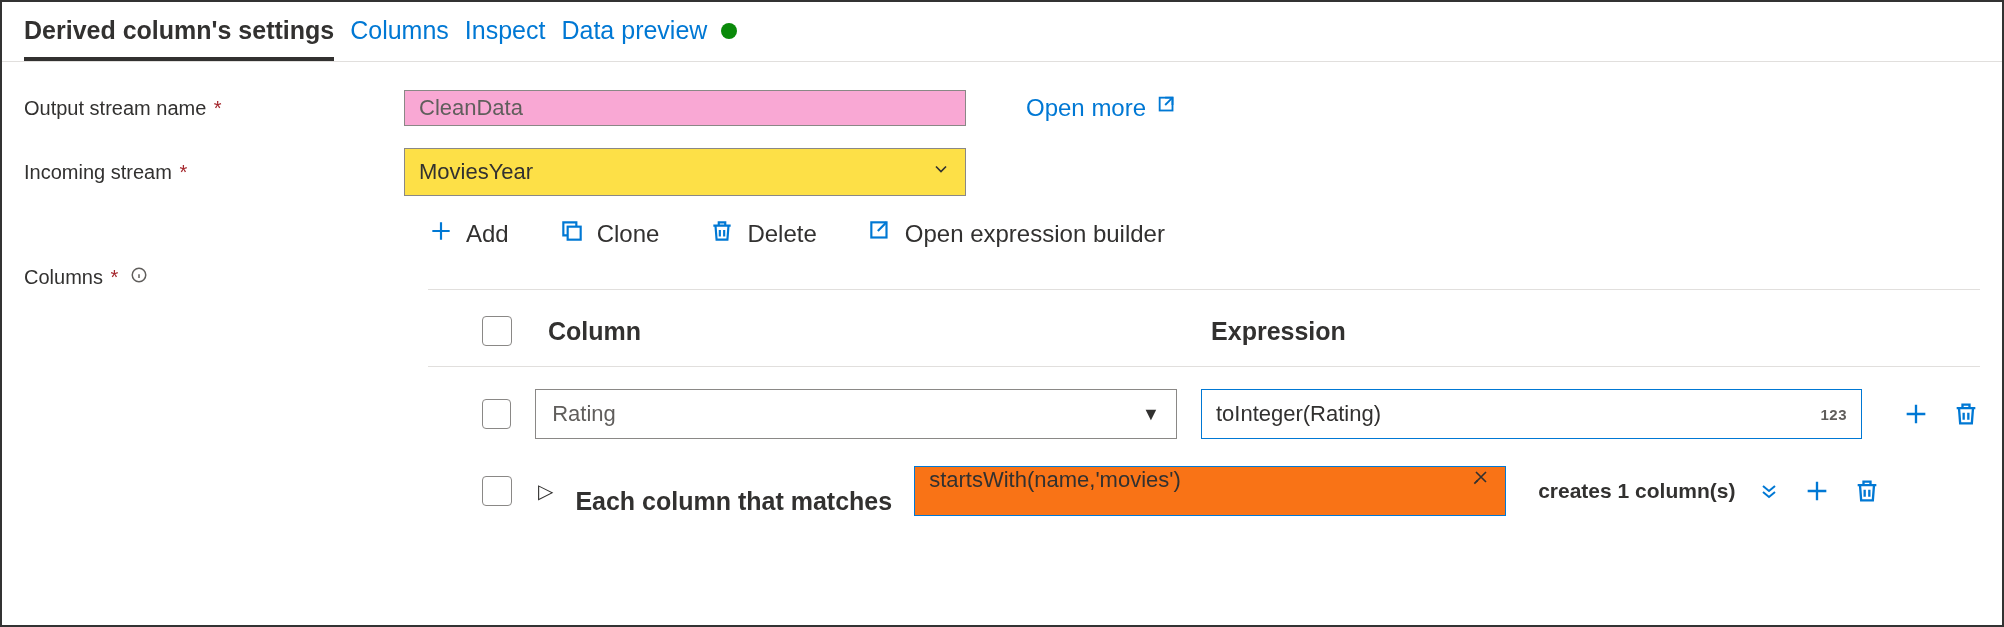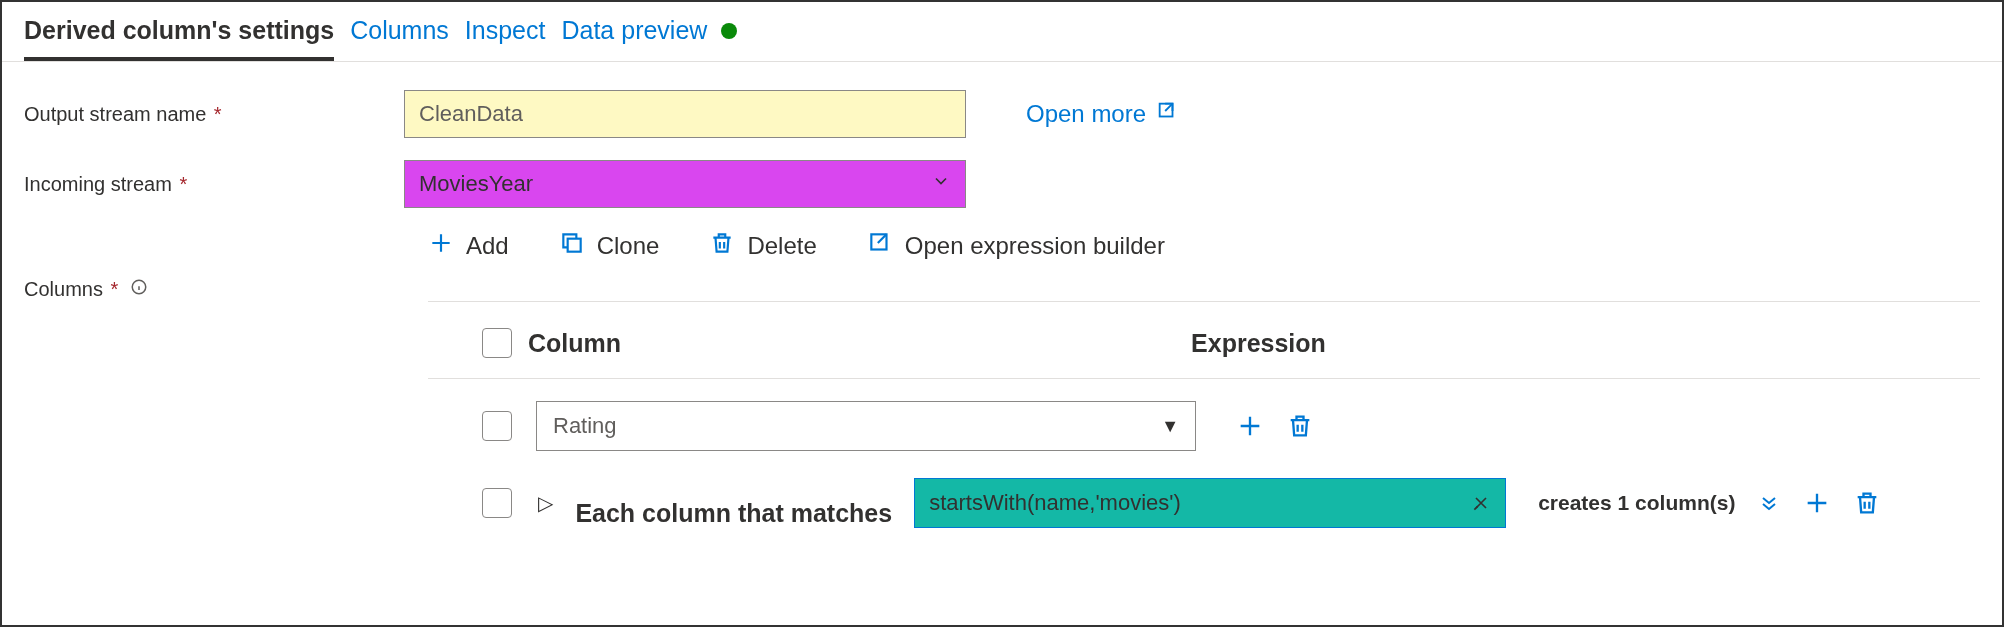--- a/index.html
+++ b/index.html
@@ -45,38 +45,38 @@
   .label-col {
     width: 380px;
     font-size: 20px;
     color: #323130;
   }
   .req-star { color: #a4262c; margin-left: 2px; }
   .info-icon { color: #605e5c; margin-left: 6px; font-size: 18px; display: inline-flex; }
 
   .text-input {
     width: 562px;
-    height: 48px;
+    height: 36px;
     border: 1px solid #8a8886;
     padding: 9px 14px;
     font-size: 22px;
     color: #605e5c;
-    background: #fef9c3;
+    background: #f9a8d4;
   }
   .select-wrap {
     width: 562px;
     height: 48px;
     border: 1px solid #8a8886;
     display: flex;
     align-items: center;
     justify-content: space-between;
     padding: 0 14px;
     font-size: 22px;
     color: #323130;
-    background: #d946ef;
+    background: #fde047;
     cursor: pointer;
   }
   .chev-down svg { width: 20px; height: 20px; }
 
   .learn-more {
     color: #0078d4;
     font-size: 24px;
     margin-left: 60px;
     display: inline-flex;
     align-items: center;
@@ -118,21 +118,21 @@
   .checkbox {
     width: 30px;
     height: 30px;
     border: 1px solid #8a8886;
     border-radius: 4px;
     cursor: pointer;
   }
   .col-h-label {
     font-weight: 700;
     font-size: 25px;
-    margin-left: 16px;
+    margin-left: 36px;
   }
   .expr-h-label {
     font-weight: 700;
     font-size: 25px;
     margin-left: 570px;
   }
 
   .col-row {
     display: flex;
     align-items: center;
@@ -176,25 +176,24 @@
     padding: 26px 0 0 54px;
     gap: 22px;
   }
   .expand-caret { color: #323130; font-size: 20px; cursor: pointer; margin-left: 4px; }
   .pattern-label { font-weight: 700; font-size: 25px; margin-top: 22px; }
   .pattern-input {
     width: 592px;
     height: 50px;
     border: 1px solid #0078d4;
     display: flex;
-    align-items: center;
     justify-content: space-between;
     padding: 0 14px;
     font-size: 22px;
-    background: #14b8a6;
+    background: #f97316;
   }
   .pattern-clear { display: inline-flex; cursor: pointer; }
   .creates-label { font-weight: 700; font-size: 21px; margin-left: 10px; }
   .chev-double { color: #0078d4; cursor: pointer; display: inline-flex; }
 </style>
 </head>
 <body>
 
 <div class="tabs">
   <div class="tab active">Derived column's settings</div>
@@ -293,20 +292,24 @@
       <div class="checkbox"></div>
       <div class="col-h-label">Column</div>
       <div class="expr-h-label">Expression</div>
     </div>
 
     <div class="col-row">
       <div class="checkbox"></div>
       <div class="col-select">
         <span>Rating</span>
         <span class="caret-down">▼</span>
+      </div>
+      <div class="expr-input">
+        <span>toInteger(Rating)</span>
+        <span class="type-badge">123</span>
       </div>
       <div class="row-actions">
         <span class="icon-btn">
           <svg viewBox="0 0 24 24" fill="none" stroke="#0078d4" stroke-width="2">
               <path d="M12 4v16M4 12h16"></path>
             </svg>
         </span>
         <span class="icon-btn">
           <svg viewBox="0 0 24 24" fill="none" stroke="#0078d4" stroke-width="2">
               <path d="M4 7h16M9 7V4h6v3M6 7l1 13h10l1-13M10 11v6M14 11v6"></path>

